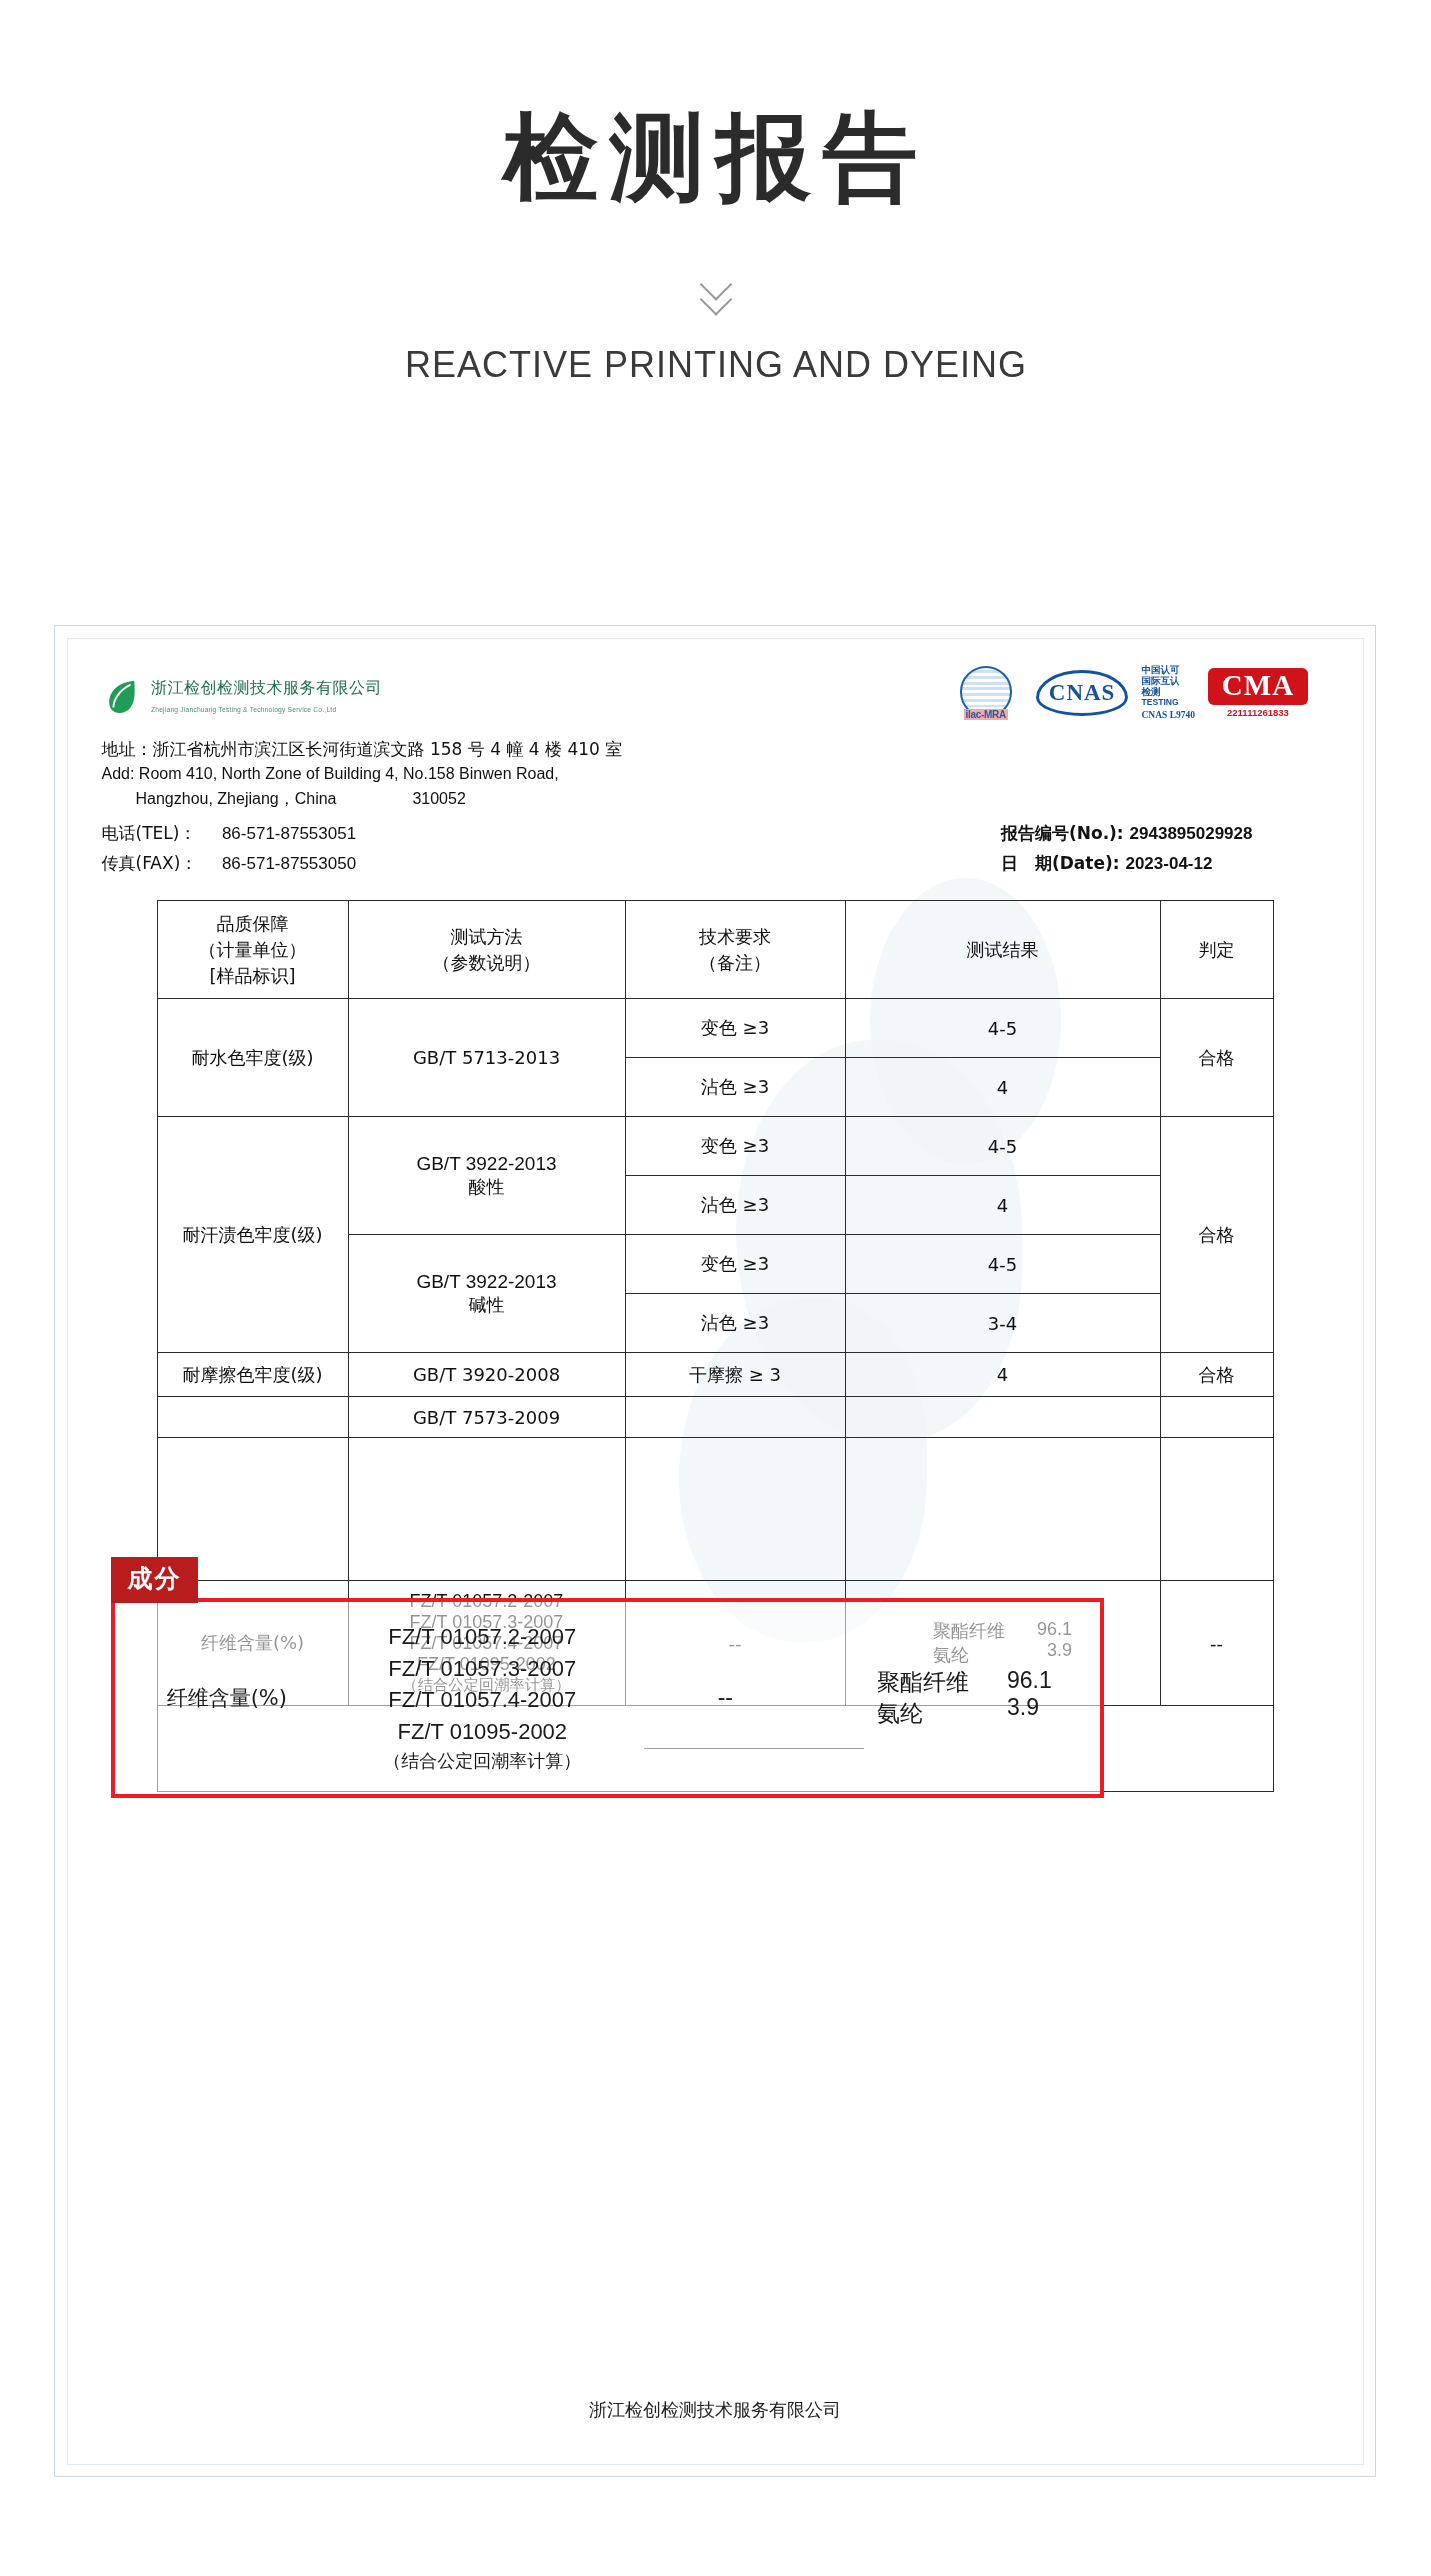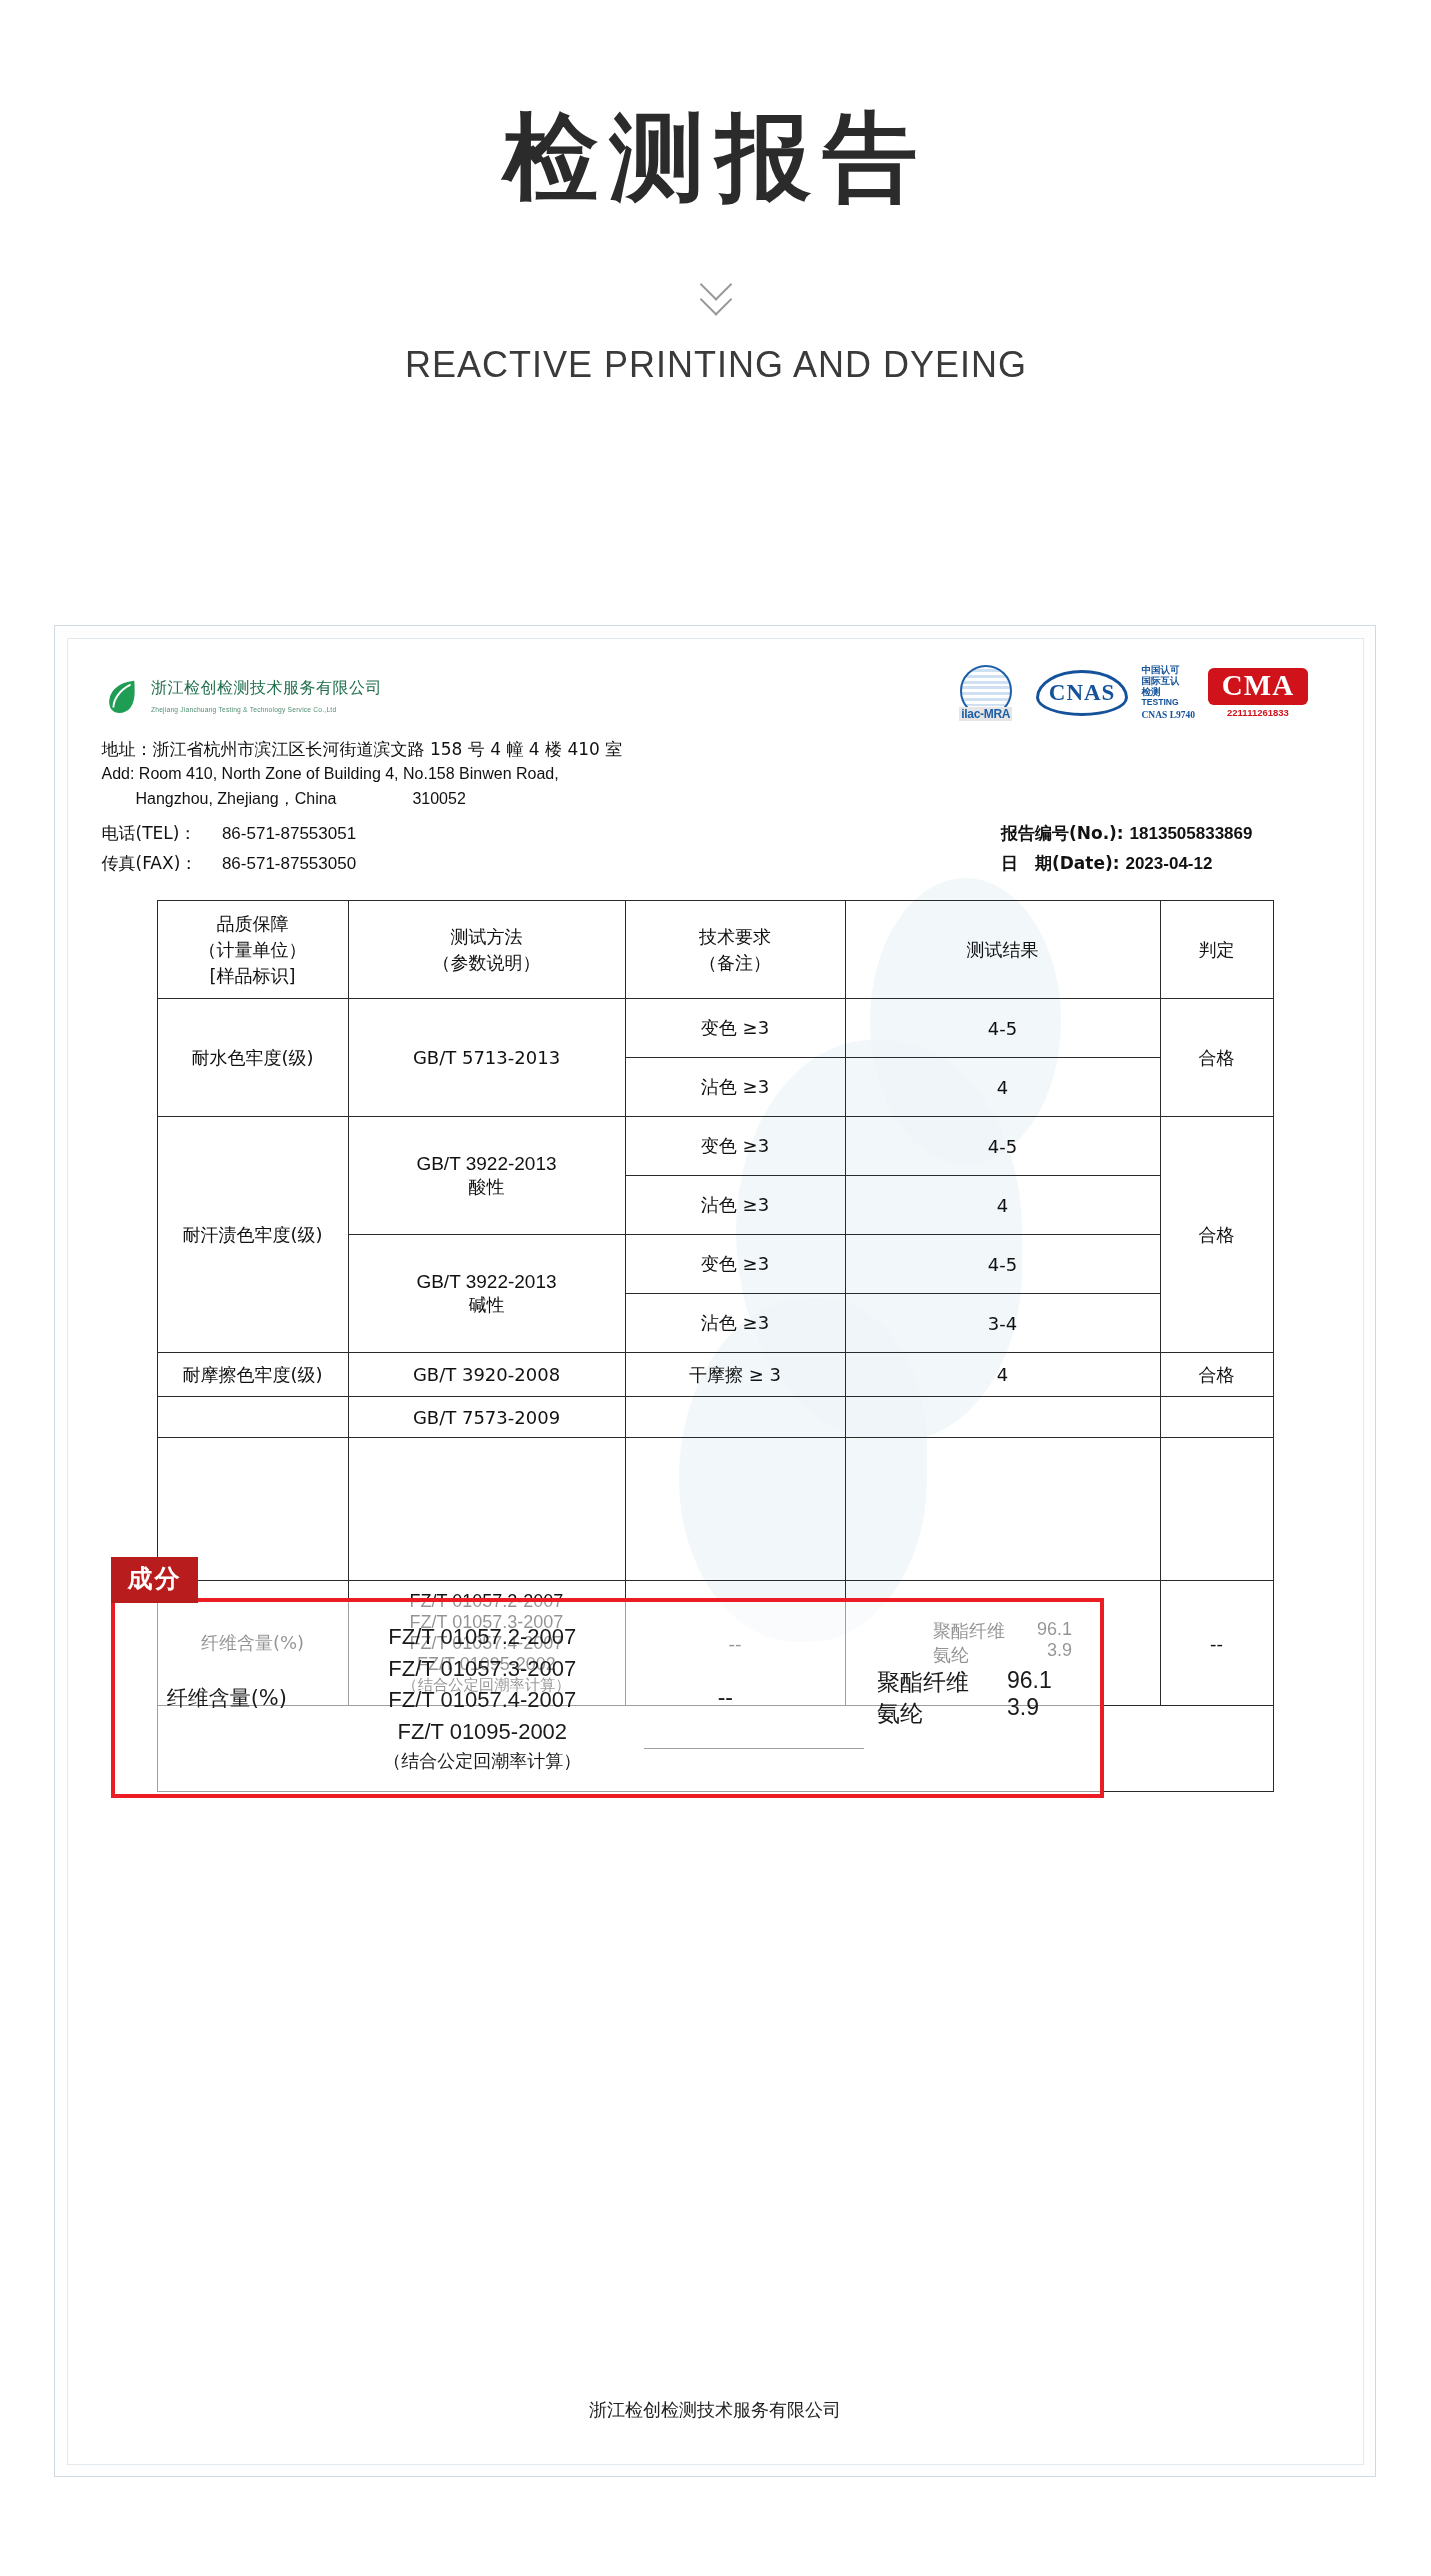--- a/index.html
+++ b/index.html
@@ -164,23 +164,23 @@
   }
   .ilac-ring {
     width: 52px; height: 52px; border-radius: 50%;
     border: 2.9px solid #1c5fa8;
     display: flex; align-items: center; justify-content: center;
     background:
       repeating-linear-gradient(0deg, #ffffff 0 2.9px, #cfe0f2 2.9px 5.7px);
     box-sizing: border-box;
   }
   .ilac-label {
-    font-size: 12px; font-weight: 700; color: #1c5fa8;
+    font-size: 10px; font-weight: 700; color: #1c5fa8;
     margin-top: -9.5px;
-    background: #e5e5e5;
+    background: #fca5a5;
     padding: 0 1.9px;
     letter-spacing: -0.3px;
   }
   .cnas {
     display:flex; flex-direction: column; align-items:center;
   }
   .cnas-mark {
     width: 92px; height: 46px;
     border-radius: 50% 50% 50% 50% / 60% 60% 40% 40%;
     border: 3.8px solid #14529b;
@@ -428,21 +428,21 @@
             <span class="mono">86-571-87553051</span>
           </div>
           <div>
             <span class="lab">传真(FAX)：</span>
             <span class="mono">86-571-87553050</span>
           </div>
         </div>
         <div class="contact-right">
           <div>
             <span>报告编号(No.):</span>
-            <span class="mono">1813505833869</span>
+            <span class="mono">2943895029928</span>
           </div>
           <div>
             <span>日　期(Date):</span>
             <span class="mono">2023-04-12</span>
           </div>
         </div>
       </div>
 
       <table class="report">
         <colgroup>

